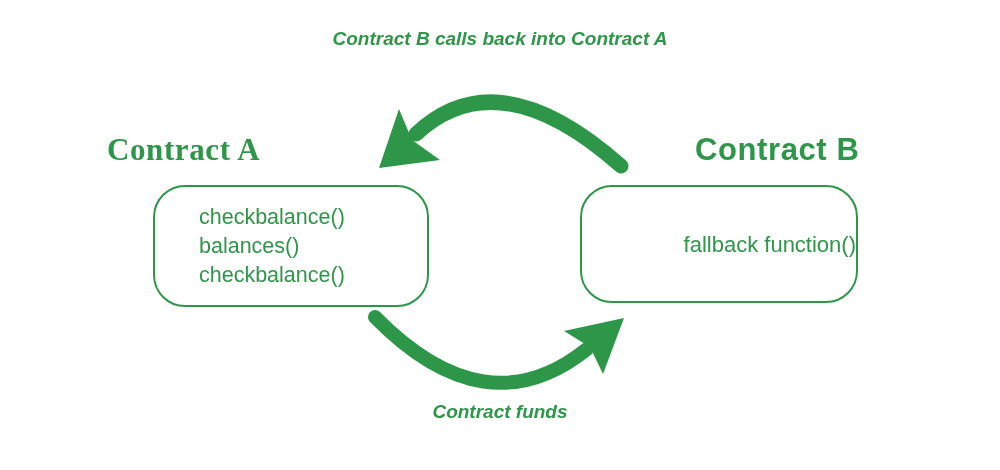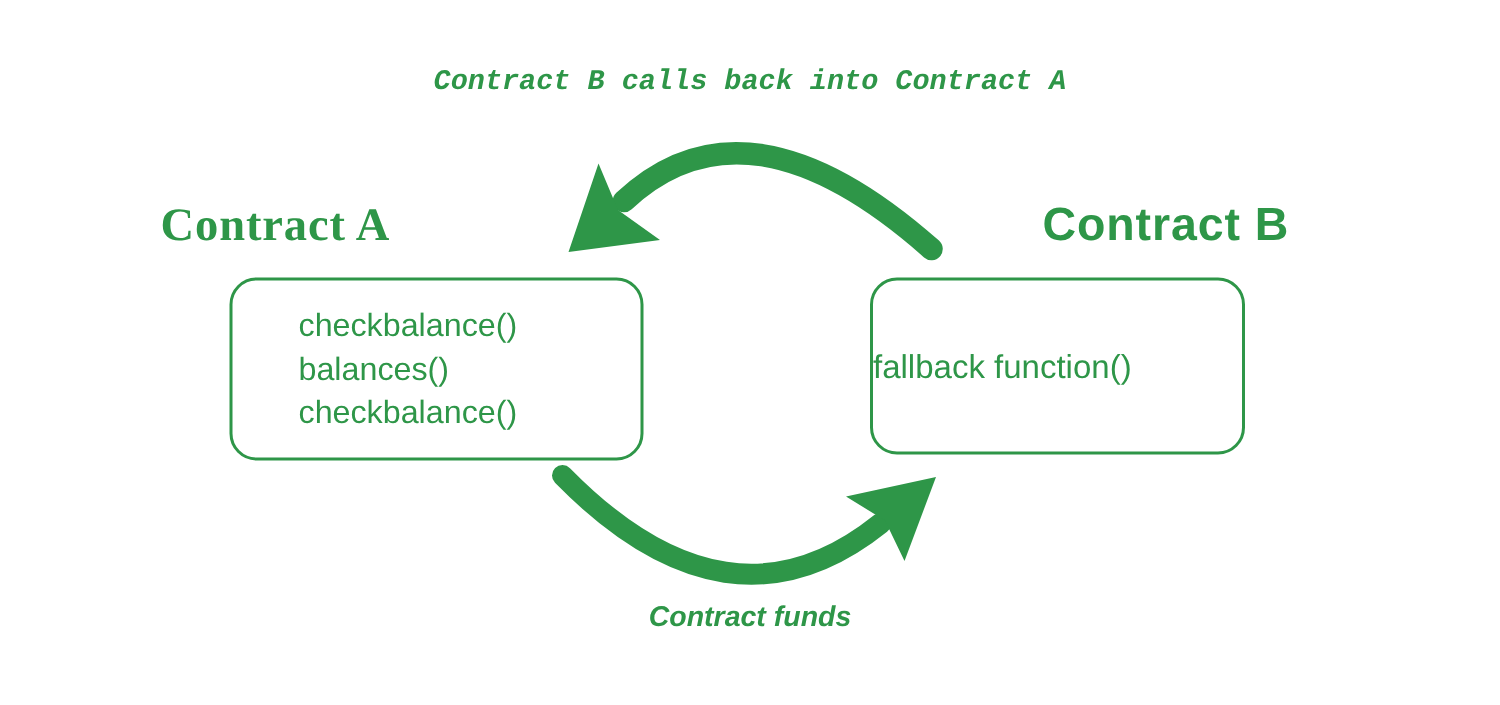--- a/index.html
+++ b/index.html
@@ -20,55 +20,55 @@
     position: absolute;
     left: 0;
     right: 0;
     text-align: center;
     font-style: italic;
     font-weight: 600;
     font-size: 19px;
     line-height: 24px;
     color: #2E9648;
   }
-  .top-caption { top: 42px; font-family: Liberation Mono, monospace; }
+  .top-caption { top: 27px; }
   .bottom-caption { top: 400px; }
   .contract-title {
     position: absolute;
     margin: 0;
     font-size: 31px;
     font-weight: 700;
     letter-spacing: 0.6px;
     color: #2E9648;
   }
   .title-a { left: 107px; top: 132px; font-family: Liberation Serif, serif; }
   .title-b { left: 695px; top: 132px; }
   .contract-box {
     position: absolute;
     box-sizing: border-box;
     border: 2.5px solid #2E9648;
-    border-radius: 18px;
+    border-radius: 32px;
     display: flex;
     flex-direction: column;
     justify-content: center;
     background: #ffffff;
   }
   .box-a {
     left: 153px;
     top: 185px;
     width: 276px;
     height: 122px;
     padding-left: 44px;
   }
   .box-b {
     left: 580px;
     top: 185px;
-    width: 250px;
+    width: 278px;
     height: 118px;
-    align-items: flex-start;
+    align-items: flex-end;
   }
   .fn-line {
     font-size: 21.5px;
     line-height: 29px;
     color: #2E9648;
     white-space: nowrap;
   }
   .box-b .fn-line { font-size: 22px; }
   .arrows-svg {
     position: absolute;

